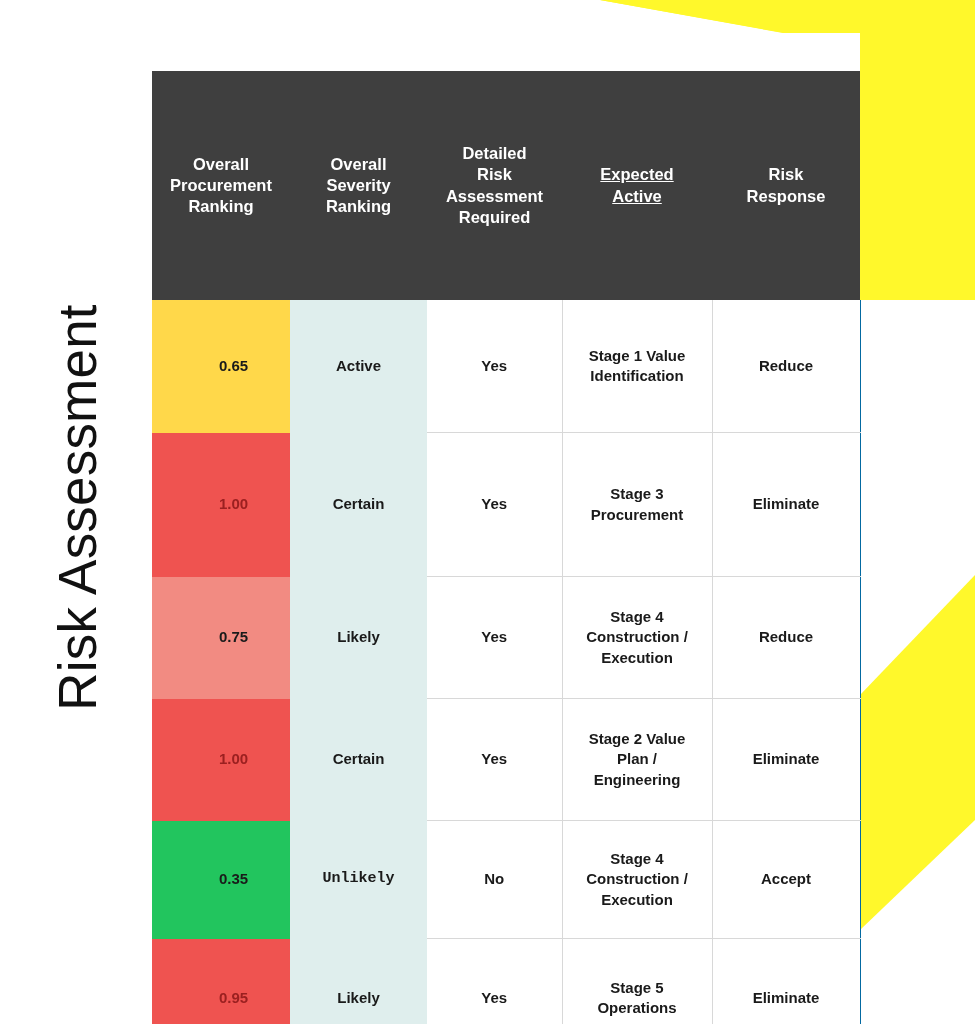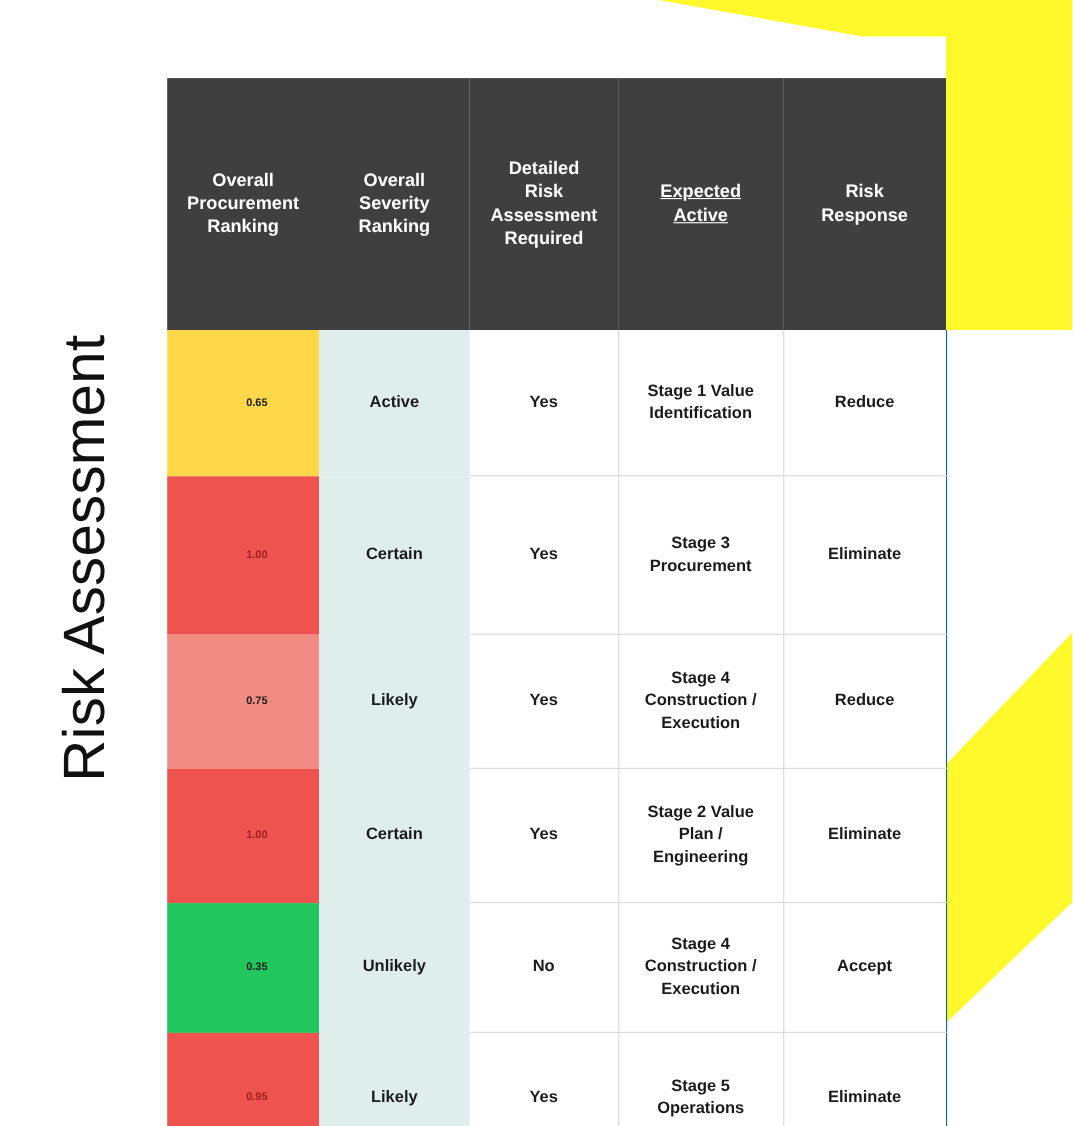--- a/index.html
+++ b/index.html
@@ -87,21 +87,21 @@
     background: #ffffff;
     border-bottom: 1px solid #d8d8d8;
     border-right: 1px solid #d8d8d8;
   }
   tbody tr td:last-child { border-right: 1px solid #0369a1; }
 
   
   td.prob-cell {
     border-bottom: none;
     border-right: none;
-    font-size: 10px;
+    font-size: 15px;
     padding-left: 32px;
   }
   
   td.sev-cell {
     background: #dfeeed;
     border-bottom: none;
     border-right: none;
   }
 
   
@@ -186,21 +186,21 @@
       </tr>
       <tr class="r3">
         <td class="prob-cell" style="background: rgb(239, 83, 80); color: rgb(155, 32, 32);">1.00</td>
         <td class="sev-cell" style="background: rgb(223, 238, 237);">Certain</td>
         <td>Yes</td>
         <td><span>Stage 2 Value</span><br><span>Plan /</span><br><span>Engineering</span></td>
         <td>Eliminate</td>
       </tr>
       <tr class="r4">
         <td class="prob-cell" style="background: #22c55e; color: rgb(26, 26, 26);">0.35</td>
-        <td class="sev-cell" style="background: rgb(223, 238, 237);">Unlikely</td>
+        <td class="sev-cell" style="background: rgb(223, 238, 237); font-family: Liberation Mono, monospace;">Unlikely</td>
         <td>No</td>
         <td><span>Stage 4</span><br><span>Construction /</span><br><span>Execution</span></td>
         <td>Accept</td>
       </tr>
       <tr class="r5">
         <td class="prob-cell" style="background: rgb(239, 83, 80); color: rgb(155, 32, 32);">0.95</td>
         <td class="sev-cell" style="background: rgb(223, 238, 237);">Likely</td>
         <td>Yes</td>
         <td><span>Stage 5</span><br><span>Operations</span></td>
         <td>Eliminate</td>

